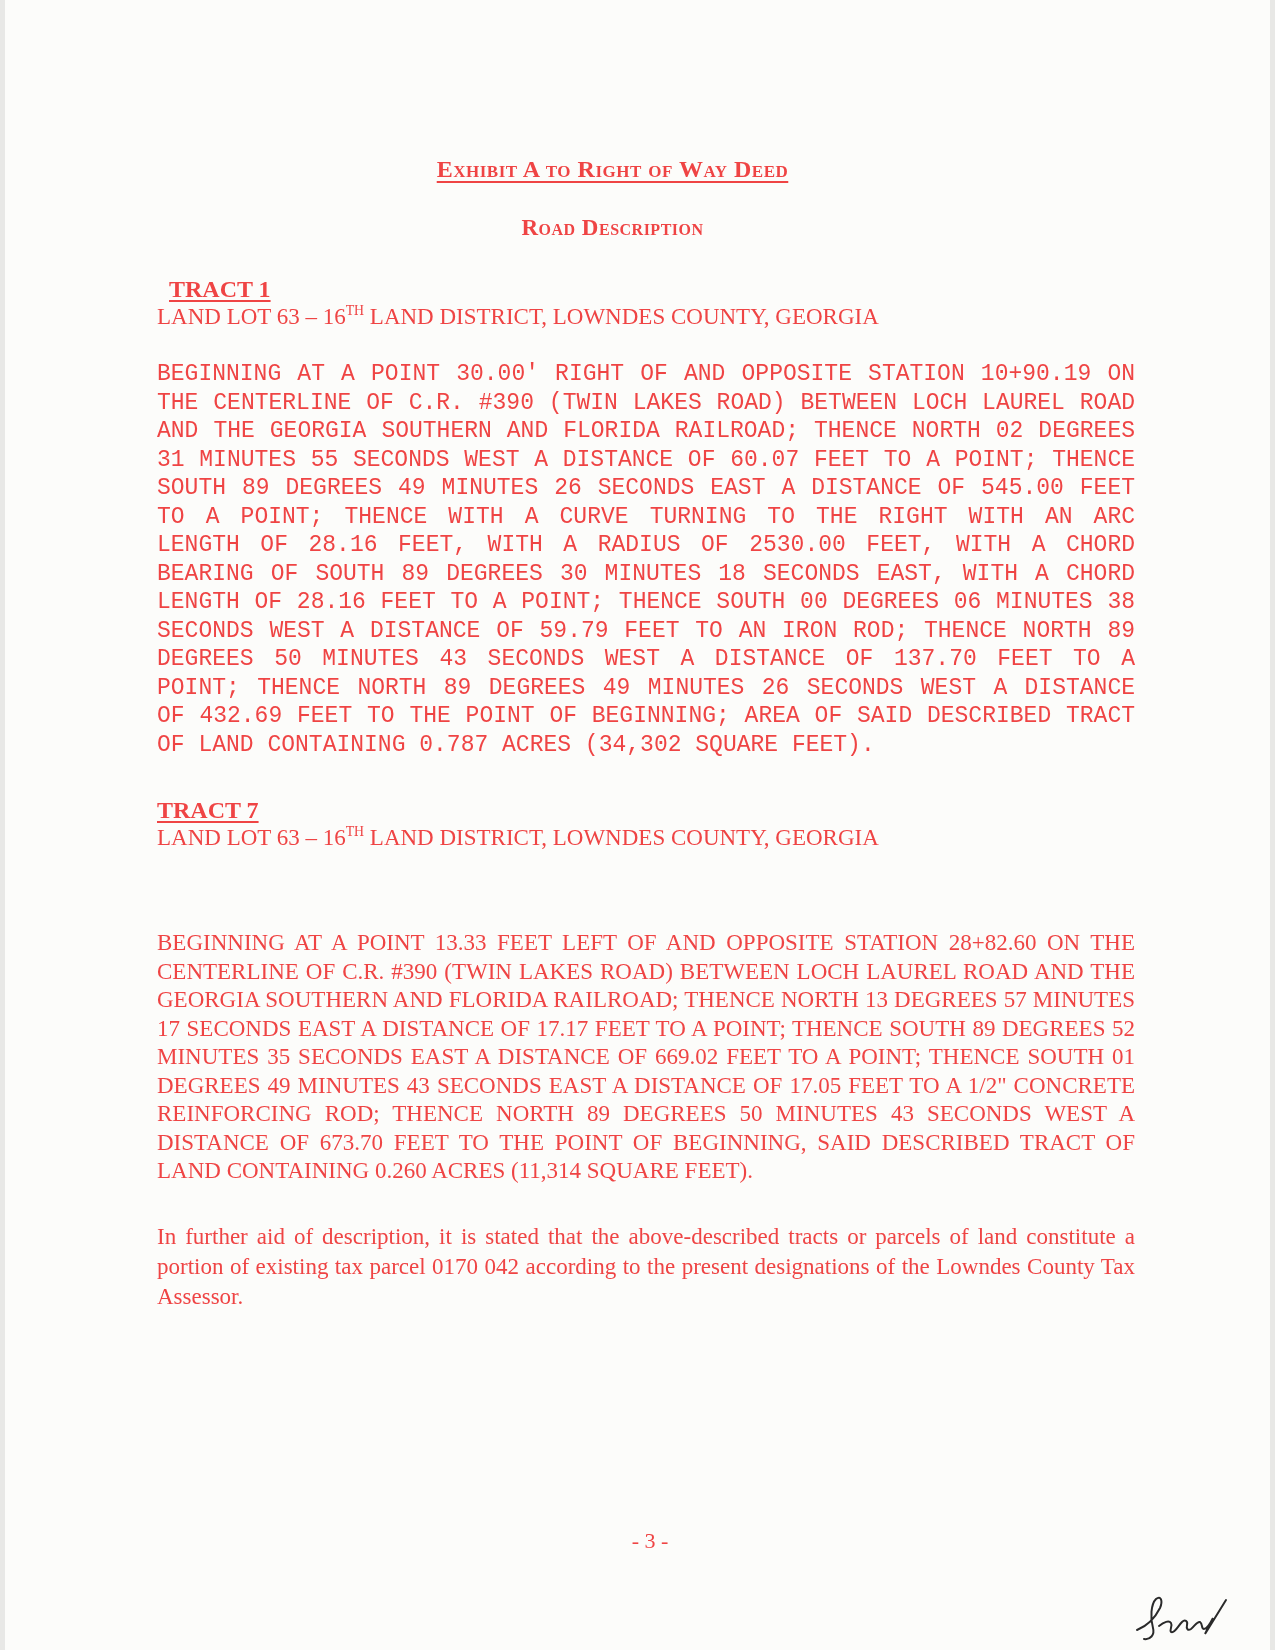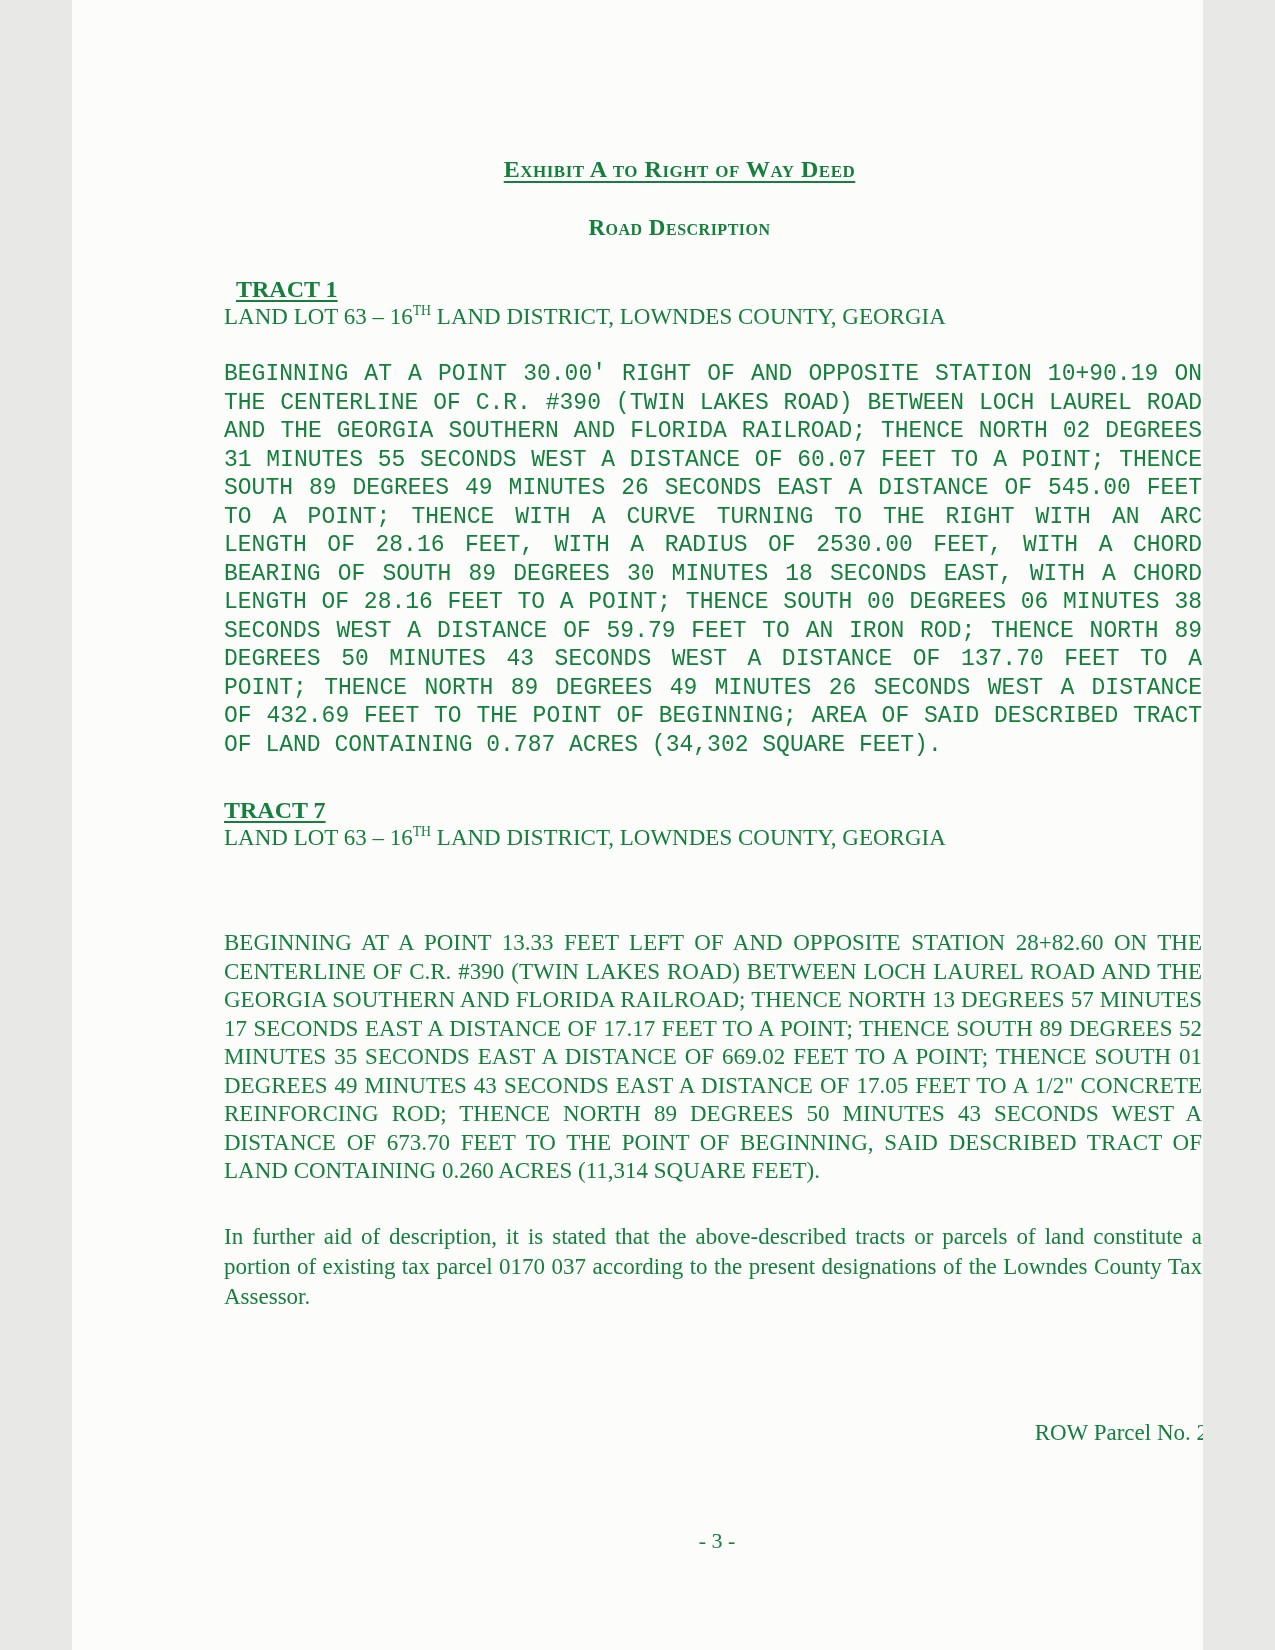--- a/index.html
+++ b/index.html
@@ -1,22 +1,22 @@
 <!DOCTYPE html>
 <html><head>
 <meta charset="utf-8">
 <style>
   html, body { margin: 0; padding: 0; background: #e8e8e6; }
   .page {
     position: relative;
-    width: 1131px;
+    width: 1265px;
     height: 1650px;
     margin: 0 auto;
     background: #fcfcfa;
-    color: #15803d;
+    color: #ef4444;
     font-family: "Liberation Serif", "DejaVu Serif", serif;
     overflow: hidden;
   }
   .centered-head {
     position: absolute;
     left: 0;
     width: 1215px;
     text-align: center;
     font-weight: bold;
     font-variant: small-caps;
@@ -121,24 +121,23 @@
   <div id="tract1-body" class="tract-body">BEGINNING AT A POINT 30.00' RIGHT OF AND OPPOSITE STATION 10+90.19 ON THE CENTERLINE OF C.R. #390 (TWIN LAKES ROAD) BETWEEN LOCH LAUREL ROAD AND THE GEORGIA SOUTHERN AND FLORIDA RAILROAD; THENCE NORTH 02 DEGREES 31 MINUTES 55 SECONDS WEST A DISTANCE OF 60.07 FEET TO A POINT; THENCE SOUTH 89 DEGREES 49 MINUTES 26 SECONDS EAST A DISTANCE OF 545.00 FEET TO A POINT; THENCE WITH A CURVE TURNING TO THE RIGHT WITH AN ARC LENGTH OF 28.16 FEET, WITH A RADIUS OF 2530.00 FEET, WITH A CHORD BEARING OF SOUTH 89 DEGREES 30 MINUTES 18 SECONDS EAST, WITH A CHORD LENGTH OF 28.16 FEET TO A POINT; THENCE SOUTH 00 DEGREES 06 MINUTES 38 SECONDS WEST A DISTANCE OF 59.79 FEET TO AN IRON ROD; THENCE NORTH 89 DEGREES 50 MINUTES 43 SECONDS WEST A DISTANCE OF 137.70 FEET TO A POINT; THENCE NORTH 89 DEGREES 49 MINUTES 26 SECONDS WEST A DISTANCE OF 432.69 FEET TO THE POINT OF BEGINNING; AREA OF SAID DESCRIBED TRACT OF LAND CONTAINING 0.787 ACRES (34,302 SQUARE FEET).</div>
 
   <div id="tract2-heading" class="tract-heading">TRACT 7</div>
 
   <div id="tract2-locline" class="tract-locline">
     <span>LAND LOT 63 – 16</span><sup>TH</sup><span> LAND DISTRICT, LOWNDES COUNTY, GEORGIA</span>
   </div>
 
   <div id="tract2-body" class="tract-body">BEGINNING AT A POINT 13.33 FEET LEFT OF AND OPPOSITE STATION 28+82.60 ON THE CENTERLINE OF C.R. #390 (TWIN LAKES ROAD) BETWEEN LOCH LAUREL ROAD AND THE GEORGIA SOUTHERN AND FLORIDA RAILROAD; THENCE NORTH 13 DEGREES 57 MINUTES 17 SECONDS EAST A DISTANCE OF 17.17 FEET TO A POINT; THENCE SOUTH 89 DEGREES 52 MINUTES 35 SECONDS EAST A DISTANCE OF 669.02 FEET TO A POINT; THENCE SOUTH 01 DEGREES 49 MINUTES 43 SECONDS EAST A DISTANCE OF 17.05 FEET TO A 1/2" CONCRETE REINFORCING ROD; THENCE NORTH 89 DEGREES 50 MINUTES 43 SECONDS WEST A DISTANCE OF 673.70 FEET TO THE POINT OF BEGINNING, SAID DESCRIBED TRACT OF LAND CONTAINING 0.260 ACRES (11,314 SQUARE FEET).</div>
 
-  <div id="closing" class="closing-par">In further aid of description, it is stated that the above-described tracts or parcels of land constitute a portion of existing tax parcel 0170 037 according to the present designations of the Lowndes County Tax Assessor.</div>
+  <div id="closing" class="closing-par">In further aid of description, it is stated that the above-described tracts or parcels of land constitute a portion of existing tax parcel 0170 042 according to the present designations of the Lowndes County Tax Assessor.</div>
 
   <div id="footer" class="footer-block">
-    <div>ROW Parcel No. 2</div>
   </div>
 
   <div class="page-number">- 3 -</div>
 
   <svg class="signature" viewBox="0 0 100 55">
     <path d="M4 42 C 14 38, 22 30, 27 20 C 30 13, 28 7, 23 11 C 18 16, 17 30, 20 40 C 22 47, 17 52, 11 51
              M 26 38 C 31 34, 36 32, 38 35 C 40 38, 36 42, 38 44 C 41 46, 45 38, 49 34 C 52 31, 55 33, 54 37
              C 53 41, 55 43, 58 41 C 62 38, 64 33, 67 34 C 70 36, 68 41, 71 41 C 74 41, 77 36, 80 30
              L 72 46 L 93 12" fill="none" stroke="#2a2a2a" stroke-width="2" stroke-linecap="round"></path>
   </svg>

